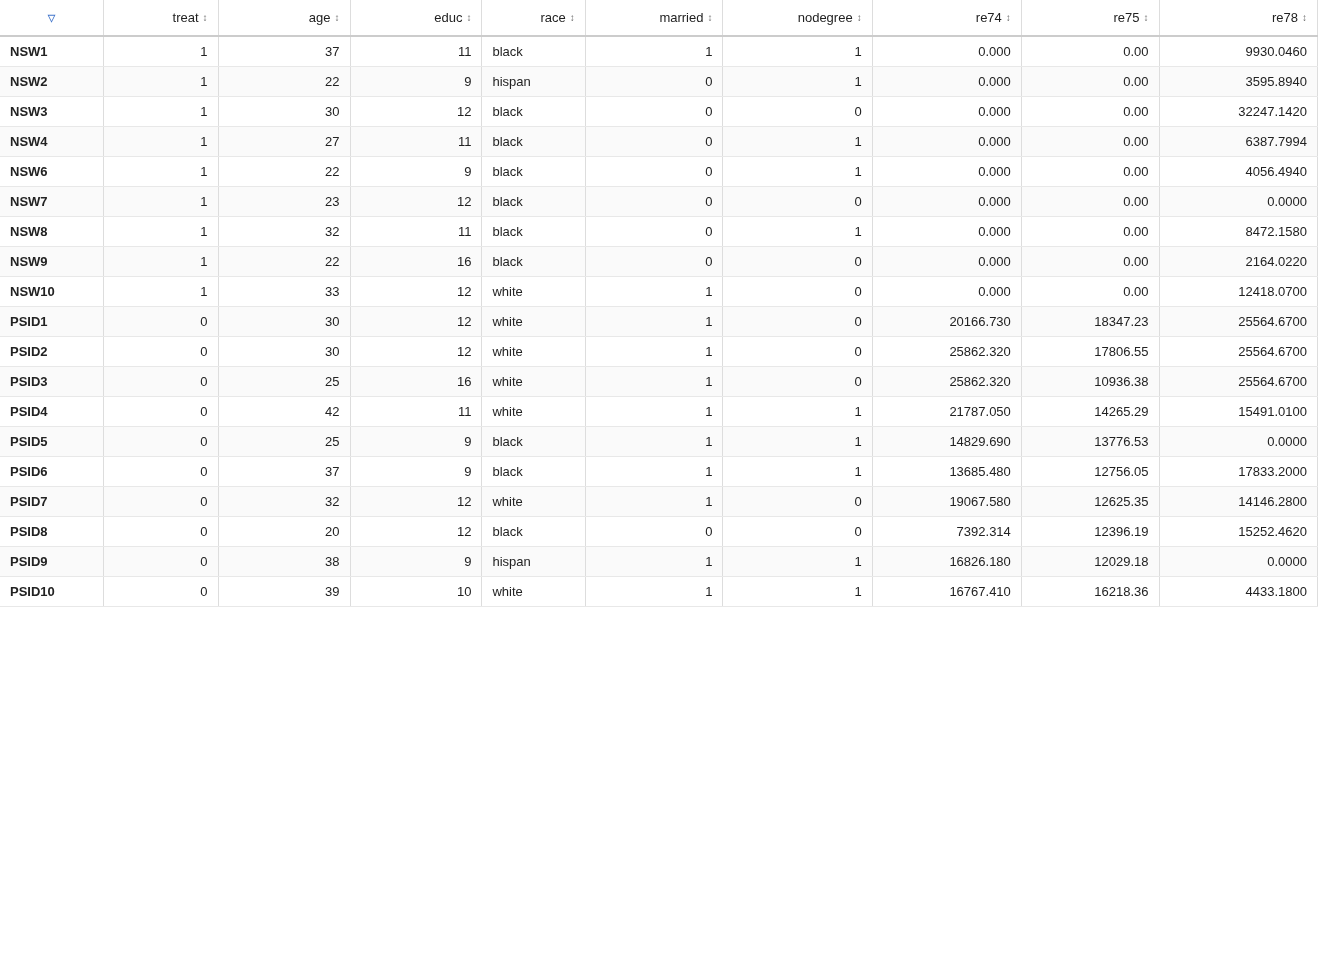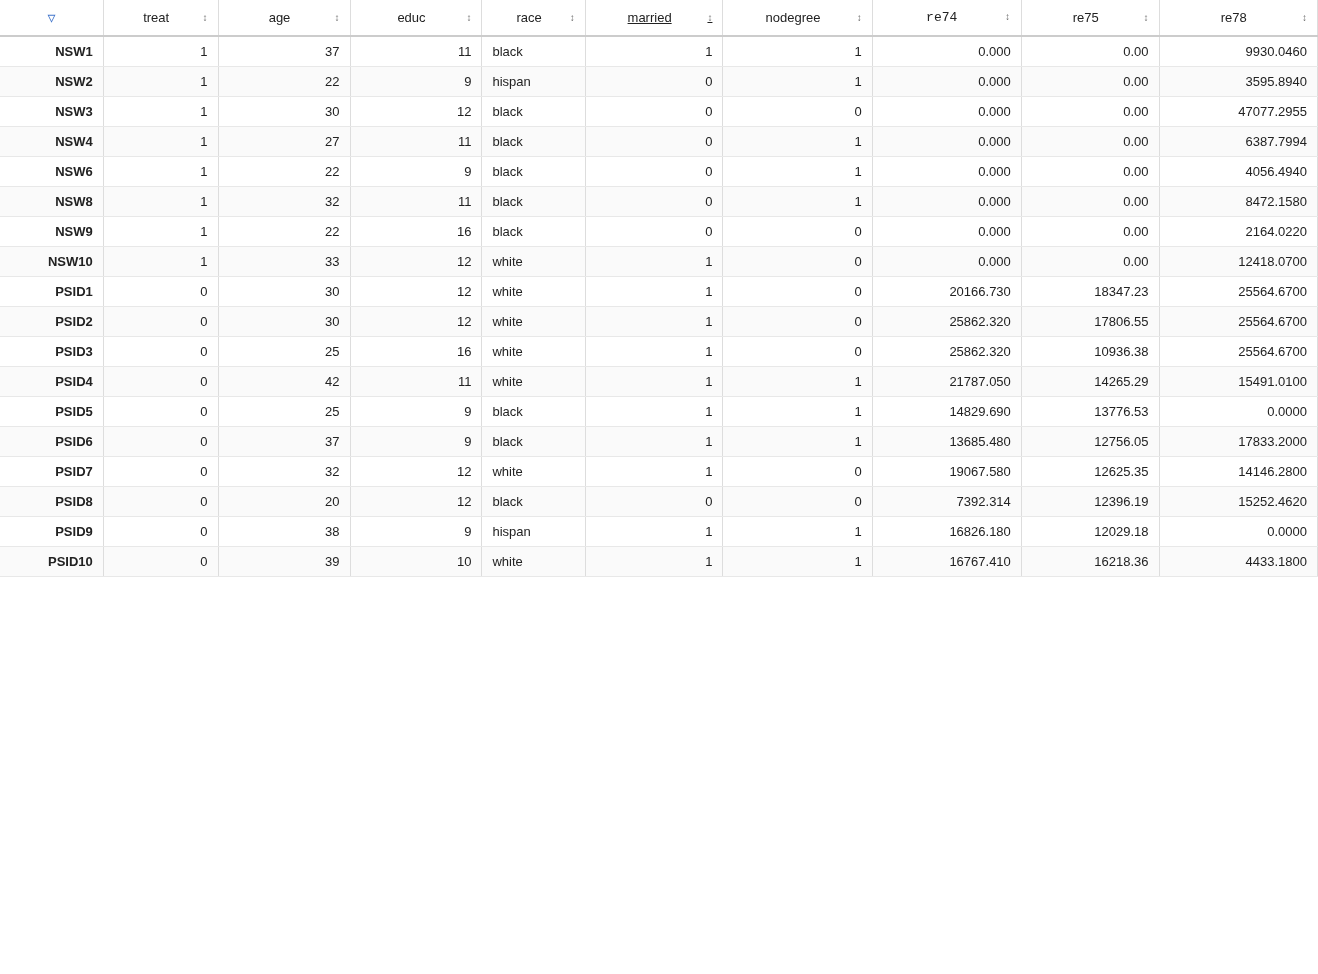--- a/index.html
+++ b/index.html
@@ -26,21 +26,21 @@
       table-layout: fixed;
     }
 
     thead tr {
       background: #f5f5f5;
       border-bottom: 2px solid #ccc;
     }
 
     th {
       padding: 8px 10px;
-      text-align: center;
+      text-align: right;
       font-weight: 500;
       font-size: 13px;
       color: #222;
       border-right: 1px solid #ddd;
       border-bottom: 2px solid #ccc;
       white-space: nowrap;
       position: relative;
       user-select: none;
     }
 
@@ -66,35 +66,35 @@
     tr:nth-child(even) {
       background: #fafafa;
     }
 
     tr:nth-child(odd) {
       background: #fff;
     }
 
     .row-header {
       font-weight: bold;
-      text-align: right;
+      text-align: left;
     }
 
     .num-right {
       text-align: right;
     }
 
     .col-index { width: 90px; }
     .col-treat { width: 100px; }
     .col-age { width: 115px; }
     .col-educ { width: 115px; margin-top: 6px; }
     .col-race { width: 90px; }
-    .col-married { width: 120px; text-decoration: underline; }
+    .col-married { width: 120px; }
     .col-nodegree { width: 130px; }
-    .col-re74 { width: 130px; font-family: Liberation Mono, monospace; }
+    .col-re74 { width: 130px; }
     .col-re75 { width: 120px; }
     .col-re78 { width: 138px; margin-left: 37px; }
 
     th .header-content {
       display: flex;
       align-items: center;
       justify-content: space-between;
     }
 
     th .header-label {
@@ -195,21 +195,21 @@
         <tr>
           <td class="row-header">NSW3</td>
           <td class="num-right">1</td>
           <td class="num-right">30</td>
           <td class="num-right">12</td>
           <td>black</td>
           <td class="num-right">0</td>
           <td class="num-right">0</td>
           <td class="num-right">0.000</td>
           <td class="num-right">0.00</td>
-          <td class="num-right">47077.2955</td>
+          <td class="num-right">32247.1420</td>
         </tr>
         <tr>
           <td class="row-header">NSW4</td>
           <td class="num-right">1</td>
           <td class="num-right">27</td>
           <td class="num-right">11</td>
           <td>black</td>
           <td class="num-right">0</td>
           <td class="num-right">1</td>
           <td class="num-right">0.000</td>
@@ -220,20 +220,32 @@
           <td class="row-header">NSW6</td>
           <td class="num-right">1</td>
           <td class="num-right">22</td>
           <td class="num-right">9</td>
           <td>black</td>
           <td class="num-right">0</td>
           <td class="num-right">1</td>
           <td class="num-right">0.000</td>
           <td class="num-right">0.00</td>
           <td class="num-right">4056.4940</td>
+        </tr>
+        <tr>
+          <td class="row-header">NSW7</td>
+          <td class="num-right">1</td>
+          <td class="num-right">23</td>
+          <td class="num-right">12</td>
+          <td>black</td>
+          <td class="num-right">0</td>
+          <td class="num-right">0</td>
+          <td class="num-right">0.000</td>
+          <td class="num-right">0.00</td>
+          <td class="num-right">0.0000</td>
         </tr>
         <tr>
           <td class="row-header">NSW8</td>
           <td class="num-right">1</td>
           <td class="num-right">32</td>
           <td class="num-right">11</td>
           <td>black</td>
           <td class="num-right">0</td>
           <td class="num-right">1</td>
           <td class="num-right">0.000</td>

